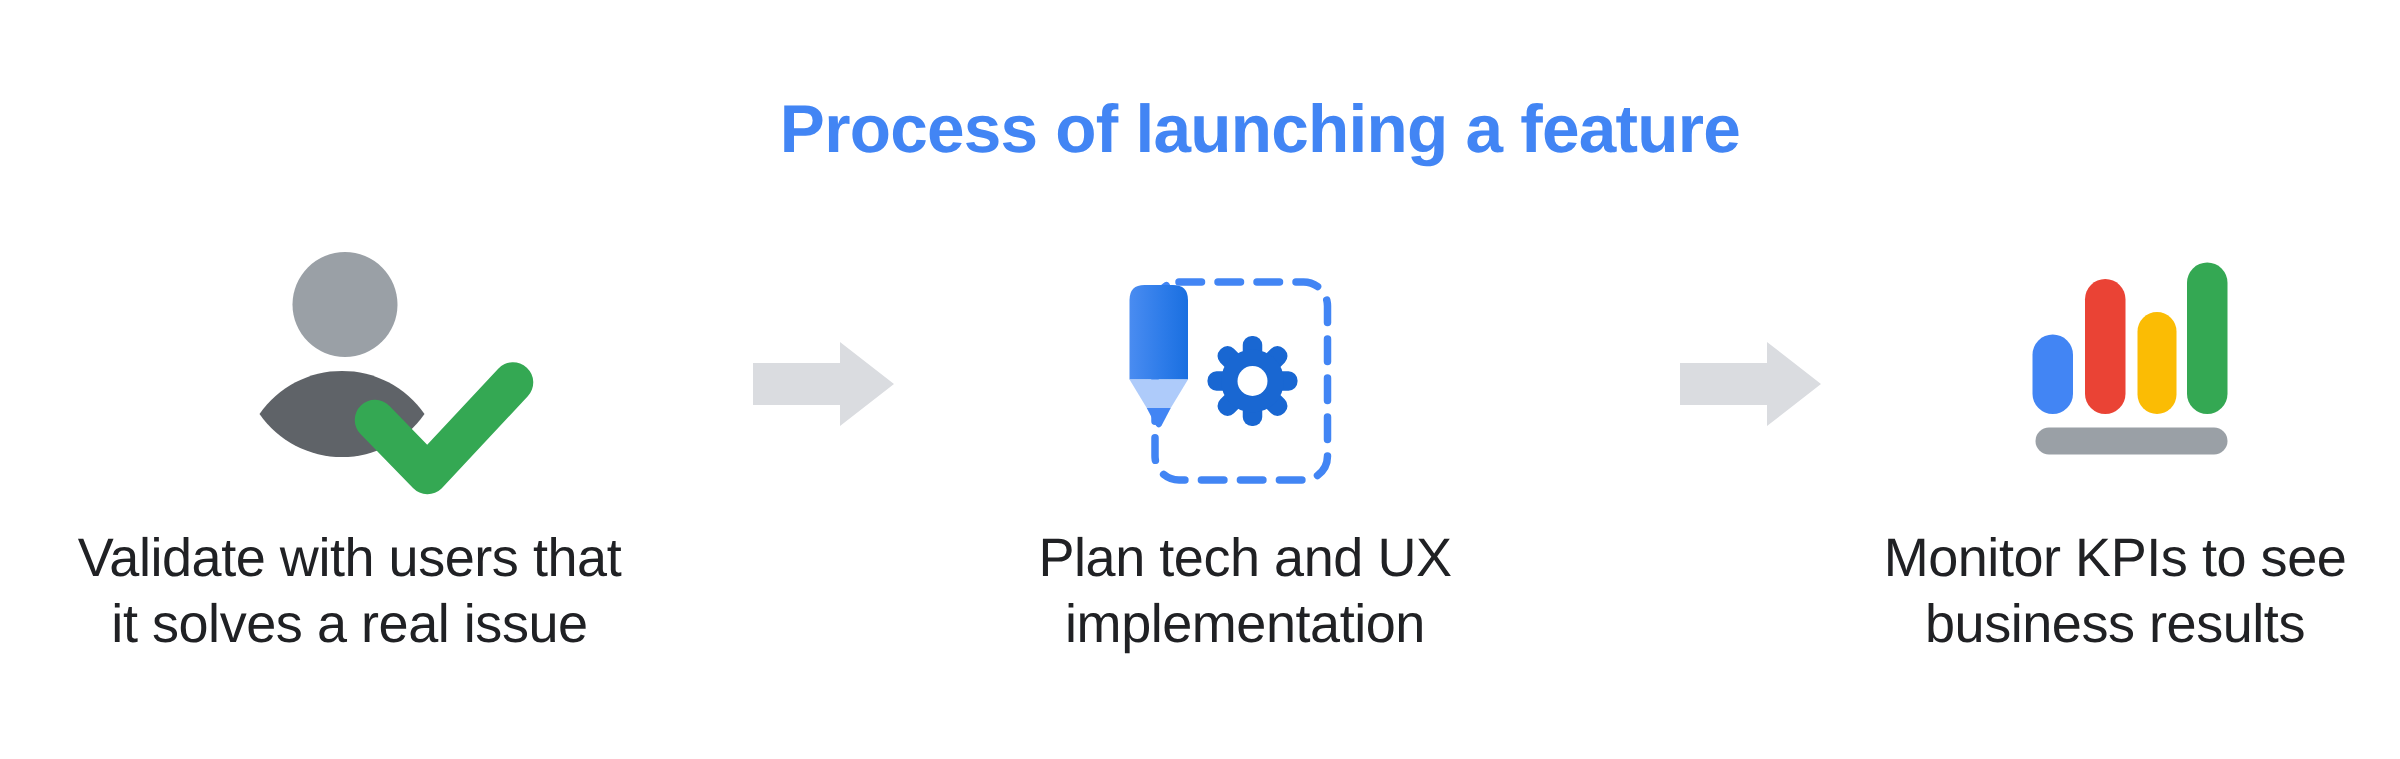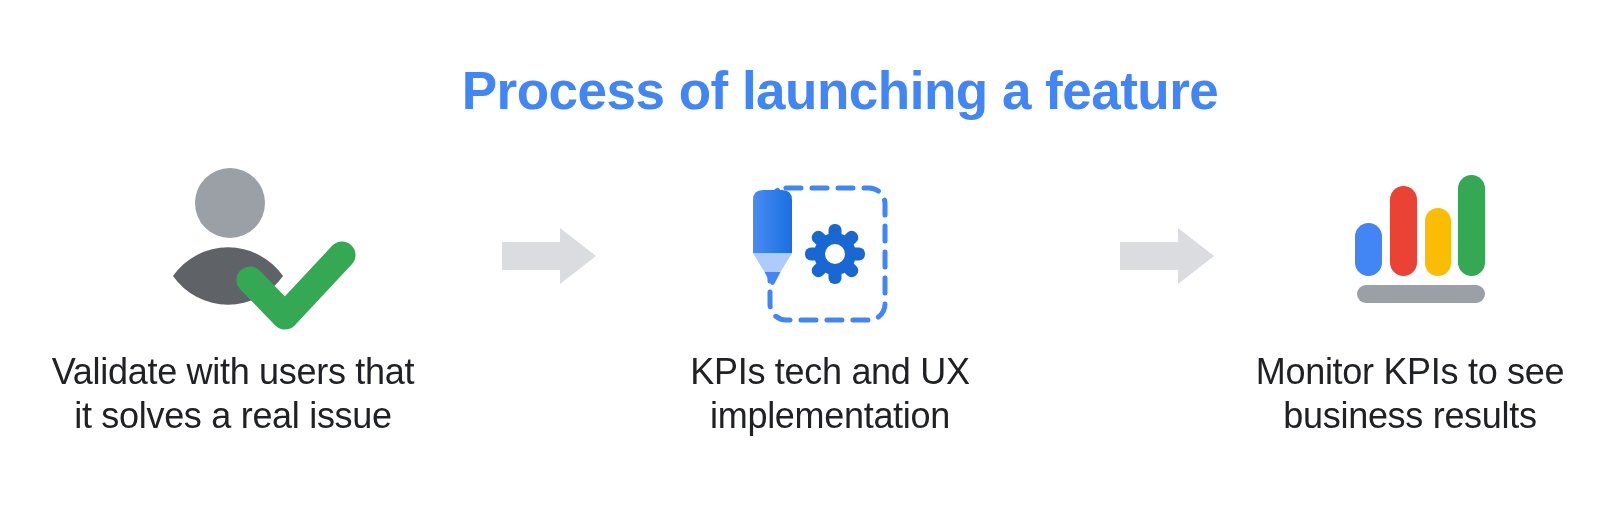--- a/index.html
+++ b/index.html
@@ -11,21 +11,21 @@
     background: #ffffff;
     overflow: hidden;
     font-family: "Liberation Sans", "DejaVu Sans", sans-serif;
   }
   .title {
     position: absolute;
     top: 60px;
     left: 80px;
     width: 1520px;
     text-align: center;
-    font-size: 53px;
+    font-size: 45px;
     font-weight: bold;
     letter-spacing: -0.5px;
     color: #4285F4;
   }
   .icon-svg { position: absolute; display: block; }
   .person-icon  { left: 168px;  top: 163px; }
   .pencil-icon  { left: 750px;  top: 185px; }
   .bars-icon    { left: 1350px; top: 170px; }
   .arrow-svg    { position: absolute; top: 226px; display: block; }
   .arrow-1 { left: 500px; }
@@ -85,21 +85,21 @@
         <rect x="-6.5" y="-30" width="13" height="16" rx="6" transform="rotate(90)"></rect>
         <rect x="-6.5" y="-30" width="13" height="16" rx="6" transform="rotate(135)"></rect>
         <rect x="-6.5" y="-30" width="13" height="16" rx="6" transform="rotate(180)"></rect>
         <rect x="-6.5" y="-30" width="13" height="16" rx="6" transform="rotate(225)"></rect>
         <rect x="-6.5" y="-30" width="13" height="16" rx="6" transform="rotate(270)"></rect>
         <rect x="-6.5" y="-30" width="13" height="16" rx="6" transform="rotate(315)"></rect>
         <circle r="21"></circle>
         <circle r="10" fill="#ffffff"></circle>
       </g>
     </svg>
-    <div class="caption caption-2">KPIs tech and UX
+    <div class="caption caption-2">Plan tech and UX
 implementation</div>
   </div>
 
   <svg class="arrow-svg arrow-2" width="100" height="60" viewBox="0 0 100 60" aria-hidden="true">
     <polygon points="2,16 60,16 60,2 96,30 60,58 60,44 2,44" fill="#DADCE0"></polygon>
   </svg>
 
   <div>
     <svg class="icon-svg bars-icon" width="145" height="140" viewBox="0 0 145 140" aria-hidden="true">
       <rect x="5" y="53" width="27" height="53" rx="13.5" fill="#4285F4"></rect>

